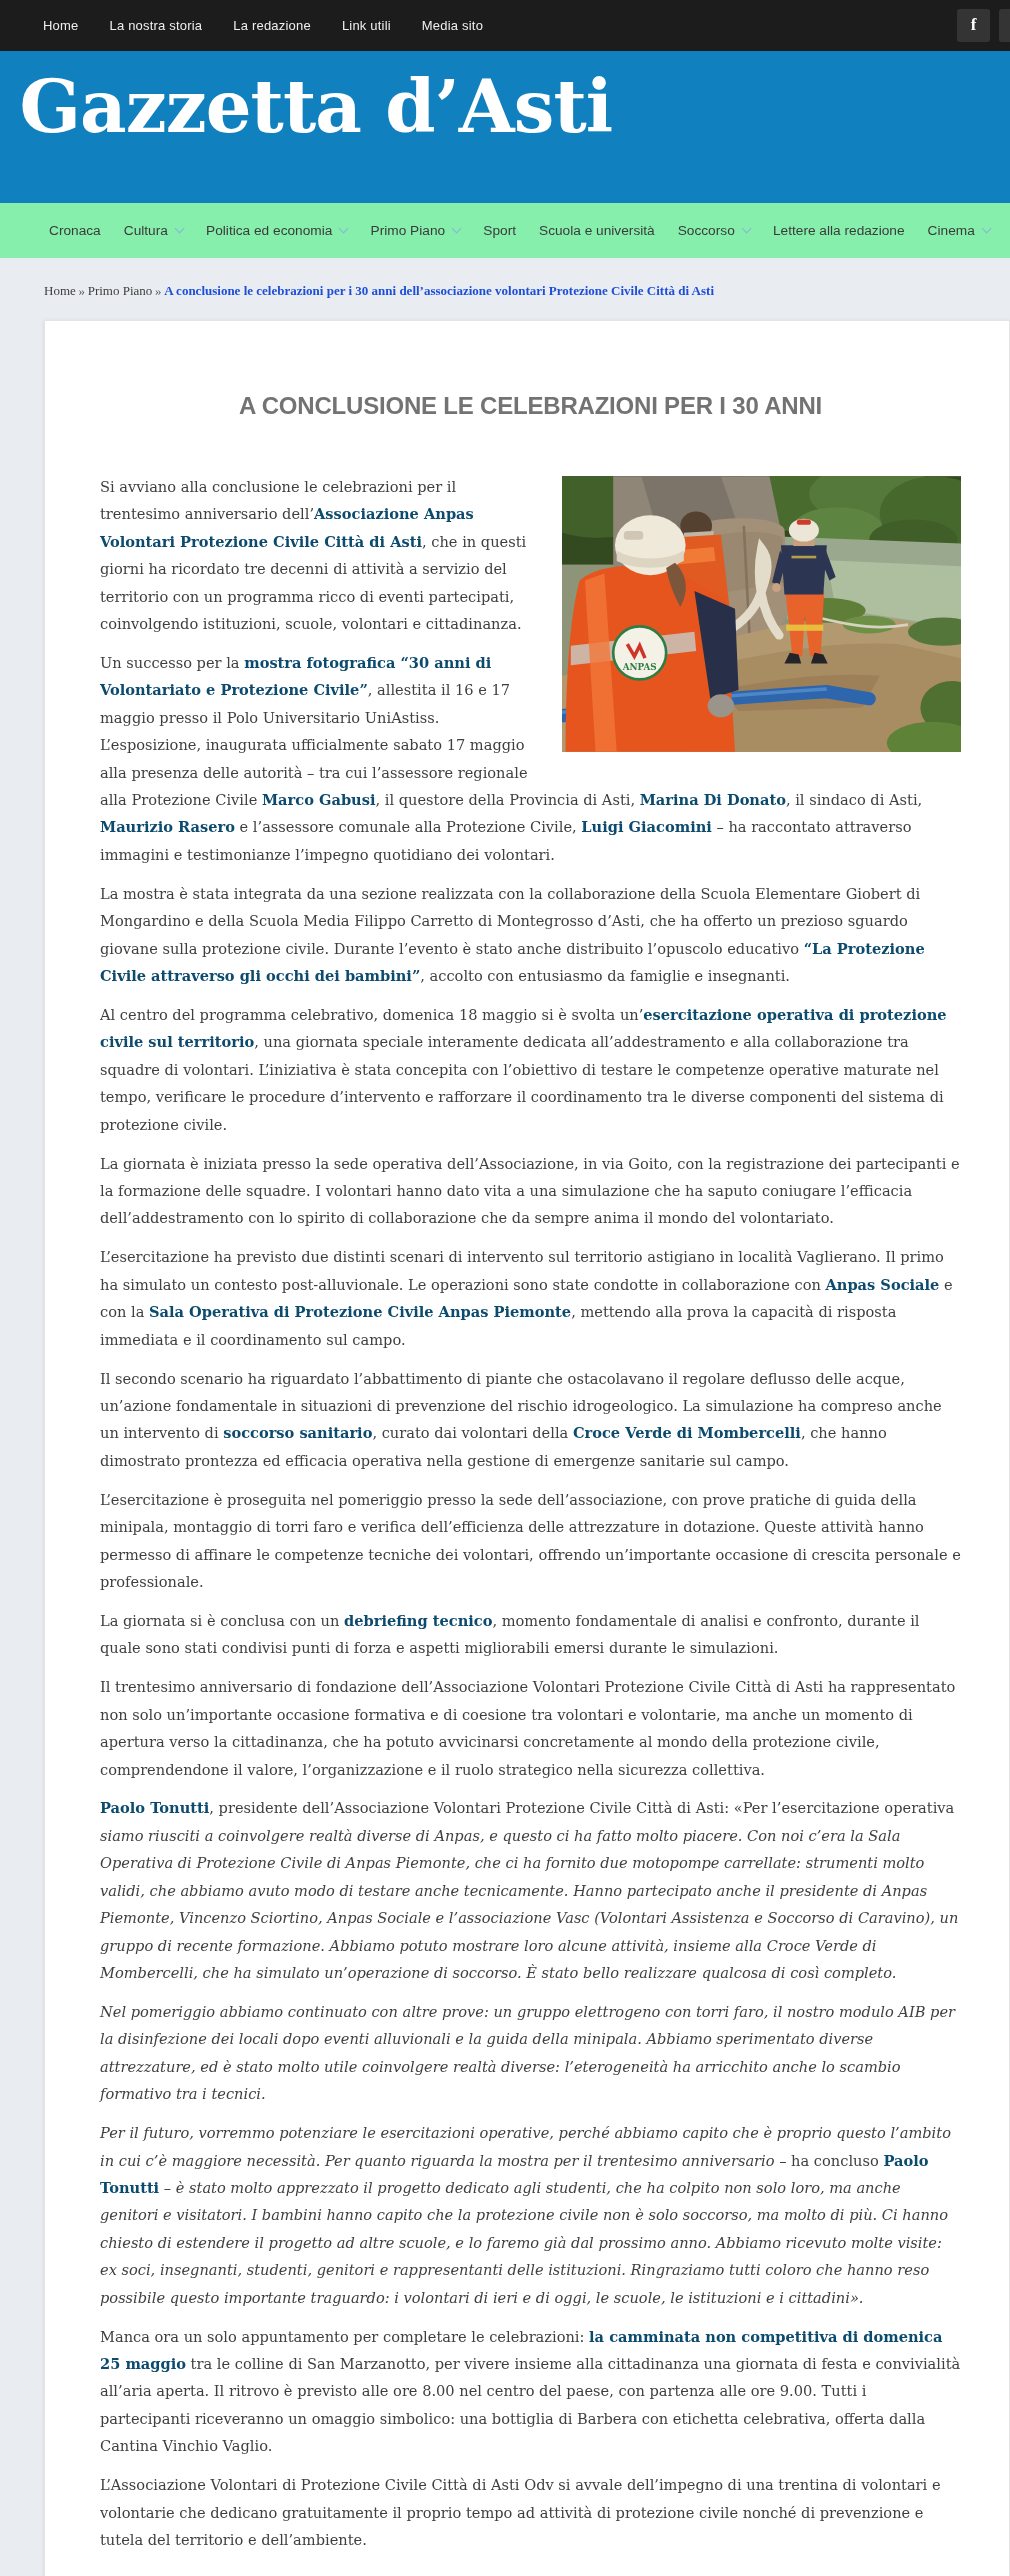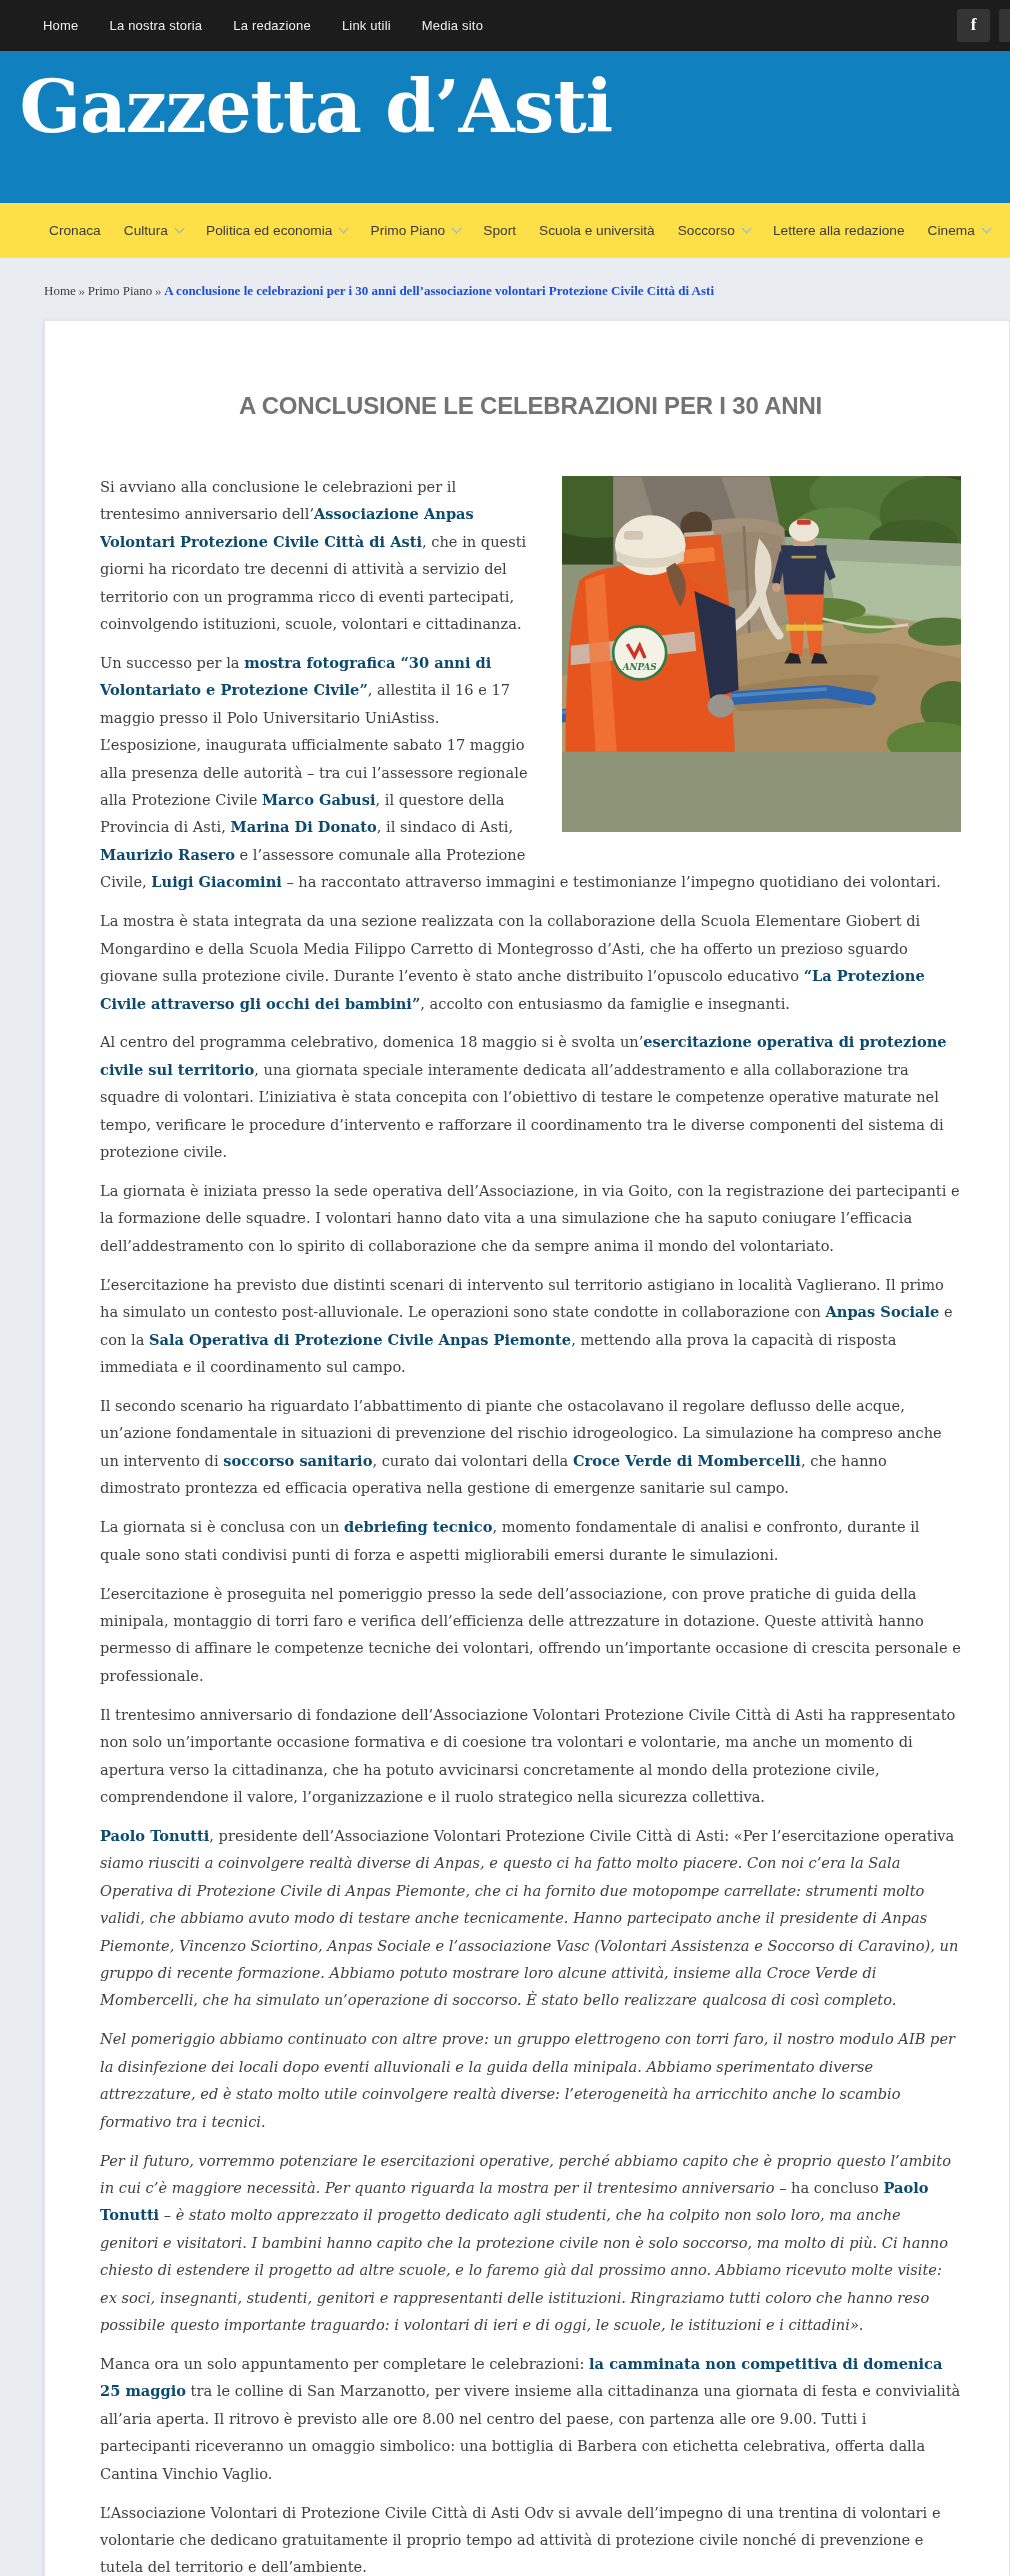--- a/index.html
+++ b/index.html
@@ -26,21 +26,21 @@
   
   .masthead{height:152px;background:#1180bf;overflow:hidden;}
   .logo{
     display:inline-block;margin:16px 0 0 19.4px;color:#ffffff;
     font-family:"DejaVu Serif","Liberation Serif",serif;
     font-size:72px;font-weight:bold;line-height:1.1;letter-spacing:-0.9px;
     cursor:pointer;white-space:nowrap;
   }
   
   .mainnav{
-    height:55px;background:#fde047;display:flex;align-items:center;
+    height:55px;background:#86efac;display:flex;align-items:center;
     padding-left:49px;gap:23px;overflow:hidden;white-space:nowrap;box-sizing:border-box;
   }
   .nav-link{
     color:#3b3b3b;font-size:13.7px;text-decoration:none;cursor:pointer;
     display:inline-flex;align-items:center;flex:0 0 auto;
   }
   .chev{
     display:inline-block;width:6.2px;height:6.2px;
     border-right:1.8px solid #85b4de;border-bottom:1.8px solid #85b4de;
     transform:rotate(45deg);margin-left:8px;margin-top:-3.5px;
@@ -73,22 +73,22 @@
   
   .article-body{
     margin-top:51px;
     font-family:"DejaVu Serif","Liberation Serif",serif;
     font-size:14.6px;line-height:1.88;color:#3f3f3f;
   }
   .article-body p{margin:0 0 11.5px 0;}
   .sg-b{font-weight:bold;color:#0c4a6e;}
   .sg-i{font-style:italic;}
   .photo{
-    float:right;width:399px;height:356px;margin:3.5px 0 12.4px 26.5px;
-    overflow:hidden;background:#8d9478;font-style:italic;
+    float:right;width:399px;height:276px;margin:3.5px 0 12.4px 26.5px;
+    overflow:hidden;background:#8d9478;
   }
   .photo svg{display:block;}
 </style>
 </head>
 <body>
 
 <div class="topbar">
   <nav class="topbar-menu">
       <a class="tb-link">Home</a>
       <a class="tb-link">La nostra storia</a>
@@ -224,22 +224,22 @@
       </svg>
     </figure>
 
   <p><span class="sg-n">Si avviano alla conclusione le celebrazioni per il trentesimo anniversario dell’</span><span class="sg-b">Associazione Anpas Volontari Protezione Civile Città di Asti</span><span class="sg-n">, che in questi giorni ha ricordato tre decenni di attività a servizio del territorio con un programma ricco di eventi partecipati, coinvolgendo istituzioni, scuole, volontari e cittadinanza.</span></p>
       <p><span class="sg-n">Un successo per la </span><span class="sg-b">mostra fotografica “30 anni di Volontariato e Protezione Civile”</span><span class="sg-n">, allestita il 16 e 17 maggio presso il Polo Universitario UniAstiss. L’esposizione, inaugurata ufficialmente sabato 17 maggio alla presenza delle autorità – tra cui l’assessore regionale alla Protezione Civile </span><span class="sg-b">Marco Gabusi</span><span class="sg-n">, il questore della Provincia di Asti, </span><span class="sg-b">Marina Di Donato</span><span class="sg-n">, il sindaco di Asti, </span><span class="sg-b">Maurizio Rasero</span><span class="sg-n"> e l’assessore comunale alla Protezione Civile, </span><span class="sg-b">Luigi Giacomini</span><span class="sg-n"> – ha raccontato attraverso immagini e testimonianze l’impegno quotidiano dei volontari.</span></p>
       <p><span class="sg-n">La mostra è stata integrata da una sezione realizzata con la collaborazione della Scuola Elementare Giobert di Mongardino e della Scuola Media Filippo Carretto di Montegrosso d’Asti, che ha offerto un prezioso sguardo giovane sulla protezione civile. Durante l’evento è stato anche distribuito l’opuscolo educativo </span><span class="sg-b">“La Protezione Civile attraverso gli occhi dei bambini”</span><span class="sg-n">, accolto con entusiasmo da famiglie e insegnanti.</span></p>
       <p><span class="sg-n">Al centro del programma celebrativo, domenica 18 maggio si è svolta un’</span><span class="sg-b">esercitazione operativa di protezione civile sul territorio</span><span class="sg-n">, una giornata speciale interamente dedicata all’addestramento e alla collaborazione tra squadre di volontari. L’iniziativa è stata concepita con l’obiettivo di testare le competenze operative maturate nel tempo, verificare le procedure d’intervento e rafforzare il coordinamento tra le diverse componenti del sistema di protezione civile.</span></p>
       <p><span class="sg-n">La giornata è iniziata presso la sede operativa dell’Associazione, in via Goito, con la registrazione dei partecipanti e la formazione delle squadre. I volontari hanno dato vita a una simulazione che ha saputo coniugare l’efficacia dell’addestramento con lo spirito di collaborazione che da sempre anima il mondo del volontariato.</span></p>
       <p><span class="sg-n">L’esercitazione ha previsto due distinti scenari di intervento sul territorio astigiano in località Vaglierano. Il primo ha simulato un contesto post-alluvionale. Le operazioni sono state condotte in collaborazione con </span><span class="sg-b">Anpas Sociale</span><span class="sg-n"> e con la </span><span class="sg-b">Sala Operativa di Protezione Civile Anpas Piemonte</span><span class="sg-n">, mettendo alla prova la capacità di risposta immediata e il coordinamento sul campo.</span></p>
       <p><span class="sg-n">Il secondo scenario ha riguardato l’abbattimento di piante che ostacolavano il regolare deflusso delle acque, un’azione fondamentale in situazioni di prevenzione del rischio idrogeologico. La simulazione ha compreso anche un intervento di </span><span class="sg-b">soccorso sanitario</span><span class="sg-n">, curato dai volontari della </span><span class="sg-b">Croce Verde di Mombercelli</span><span class="sg-n">, che hanno dimostrato prontezza ed efficacia operativa nella gestione di emergenze sanitarie sul campo.</span></p>
+      <p><span class="sg-n">L’esercitazione è proseguita nel pomeriggio presso la sede dell’associazione, con prove pratiche di guida della minipala, montaggio di torri faro e verifica dell’efficienza delle attrezzature in dotazione. Queste attività hanno permesso di affinare le competenze tecniche dei volontari, offrendo un’importante occasione di crescita personale e professionale.</span></p>
       <p><span class="sg-n">La giornata si è conclusa con un </span><span class="sg-b">debriefing tecnico</span><span class="sg-n">, momento fondamentale di analisi e confronto, durante il quale sono stati condivisi punti di forza e aspetti migliorabili emersi durante le simulazioni.</span></p>
-      <p><span class="sg-n">L’esercitazione è proseguita nel pomeriggio presso la sede dell’associazione, con prove pratiche di guida della minipala, montaggio di torri faro e verifica dell’efficienza delle attrezzature in dotazione. Queste attività hanno permesso di affinare le competenze tecniche dei volontari, offrendo un’importante occasione di crescita personale e professionale.</span></p>
       <p><span class="sg-n">Il trentesimo anniversario di fondazione dell’Associazione Volontari Protezione Civile Città di Asti ha rappresentato non solo un’importante occasione formativa e di coesione tra volontari e volontarie, ma anche un momento di apertura verso la cittadinanza, che ha potuto avvicinarsi concretamente al mondo della protezione civile, comprendendone il valore, l’organizzazione e il ruolo strategico nella sicurezza collettiva.</span></p>
       <p><span class="sg-b">Paolo Tonutti</span><span class="sg-n">, presidente dell’Associazione Volontari Protezione Civile Città di Asti: «Per l’esercitazione operativa </span><span class="sg-i">siamo riusciti a coinvolgere realtà diverse di Anpas, e questo ci ha fatto molto piacere. Con noi c’era la Sala Operativa di Protezione Civile di Anpas Piemonte, che ci ha fornito due motopompe carrellate: strumenti molto validi, che abbiamo avuto modo di testare anche tecnicamente. Hanno partecipato anche il presidente di Anpas Piemonte, Vincenzo Sciortino, Anpas Sociale e l’associazione Vasc (Volontari Assistenza e Soccorso di Caravino), un gruppo di recente formazione. Abbiamo potuto mostrare loro alcune attività, insieme alla Croce Verde di Mombercelli, che ha simulato un’operazione di soccorso. È stato bello realizzare qualcosa di così completo.</span></p>
       <p><span class="sg-i">Nel pomeriggio abbiamo continuato con altre prove: un gruppo elettrogeno con torri faro, il nostro modulo AIB per la disinfezione dei locali dopo eventi alluvionali e la guida della minipala. Abbiamo sperimentato diverse attrezzature, ed è stato molto utile coinvolgere realtà diverse: l’eterogeneità ha arricchito anche lo scambio formativo tra i tecnici.</span></p>
       <p><span class="sg-i">Per il futuro, vorremmo potenziare le esercitazioni operative, perché abbiamo capito che è proprio questo l’ambito in cui c’è maggiore necessità. Per quanto riguarda la mostra per il trentesimo anniversario –</span><span class="sg-n"> ha concluso </span><span class="sg-b">Paolo Tonutti</span><span class="sg-n"> – </span><span class="sg-i">è stato molto apprezzato il progetto dedicato agli studenti, che ha colpito non solo loro, ma anche genitori e visitatori. I bambini hanno capito che la protezione civile non è solo soccorso, ma molto di più. Ci hanno chiesto di estendere il progetto ad altre scuole, e lo faremo già dal prossimo anno. Abbiamo ricevuto molte visite: ex soci, insegnanti, studenti, genitori e rappresentanti delle istituzioni. Ringraziamo tutti coloro che hanno reso possibile questo importante traguardo: i volontari di ieri e di oggi, le scuole, le istituzioni e i cittadini».</span></p>
       <p><span class="sg-n">Manca ora un solo appuntamento per completare le celebrazioni: </span><span class="sg-b">la camminata non competitiva di domenica 25 maggio</span><span class="sg-n"> tra le colline di San Marzanotto, per vivere insieme alla cittadinanza una giornata di festa e convivialità all’aria aperta. Il ritrovo è previsto alle ore 8.00 nel centro del paese, con partenza alle ore 9.00. Tutti i partecipanti riceveranno un omaggio simbolico: una bottiglia di Barbera con etichetta celebrativa, offerta dalla Cantina Vinchio Vaglio.</span></p>
       <p><span class="sg-n">L’Associazione Volontari di Protezione Civile Città di Asti Odv si avvale dell’impegno di una trentina di volontari e volontarie che dedicano gratuitamente il proprio tempo ad attività di protezione civile nonché di prevenzione e tutela del territorio e dell’ambiente.</span></p>
     </div>
 </main>
 
 

